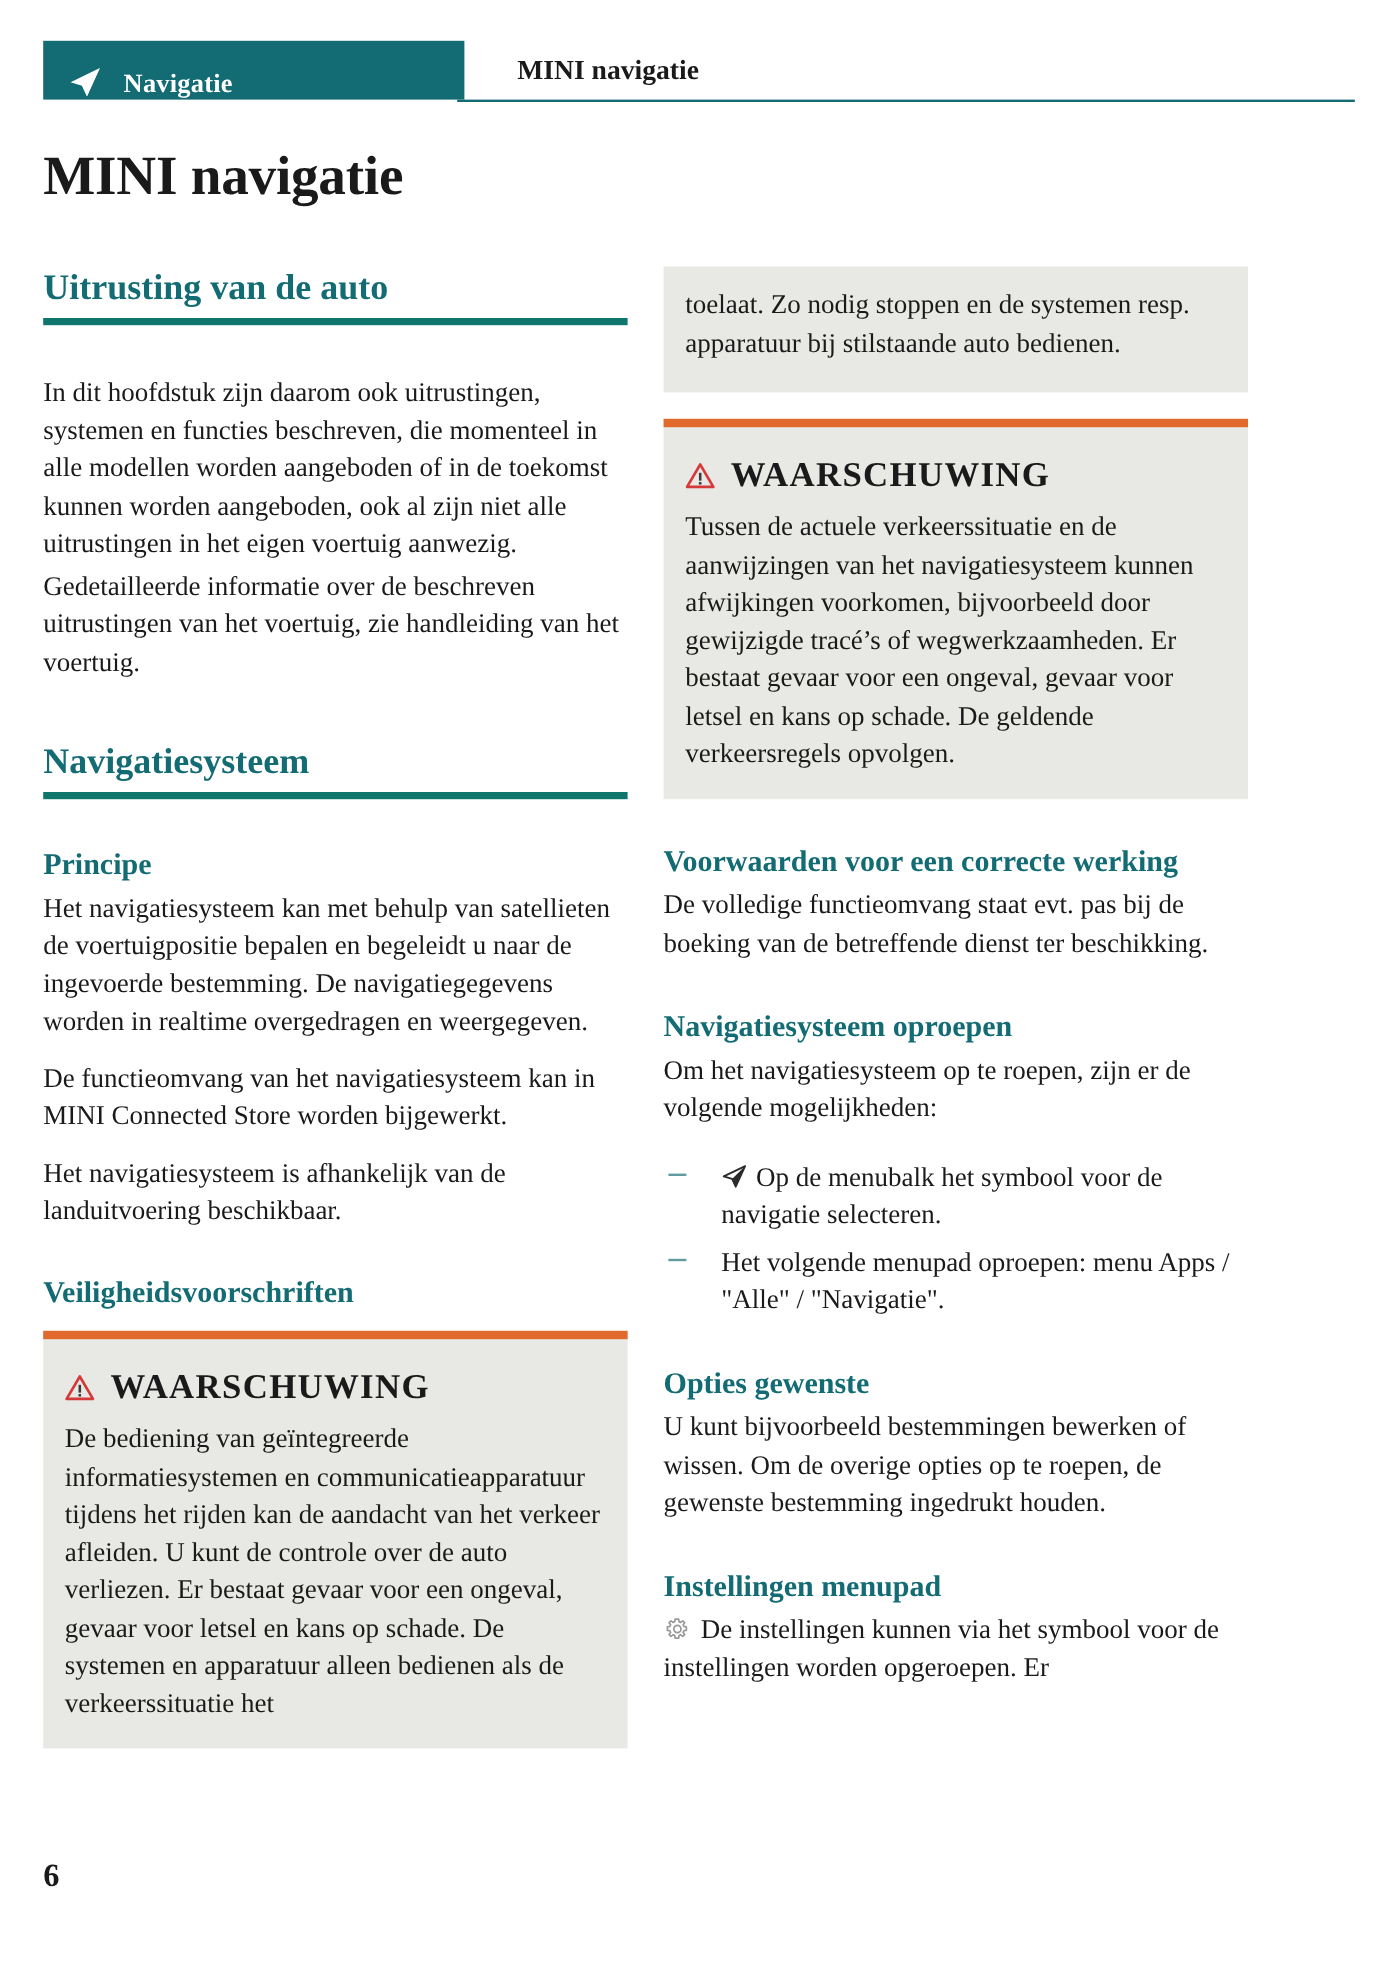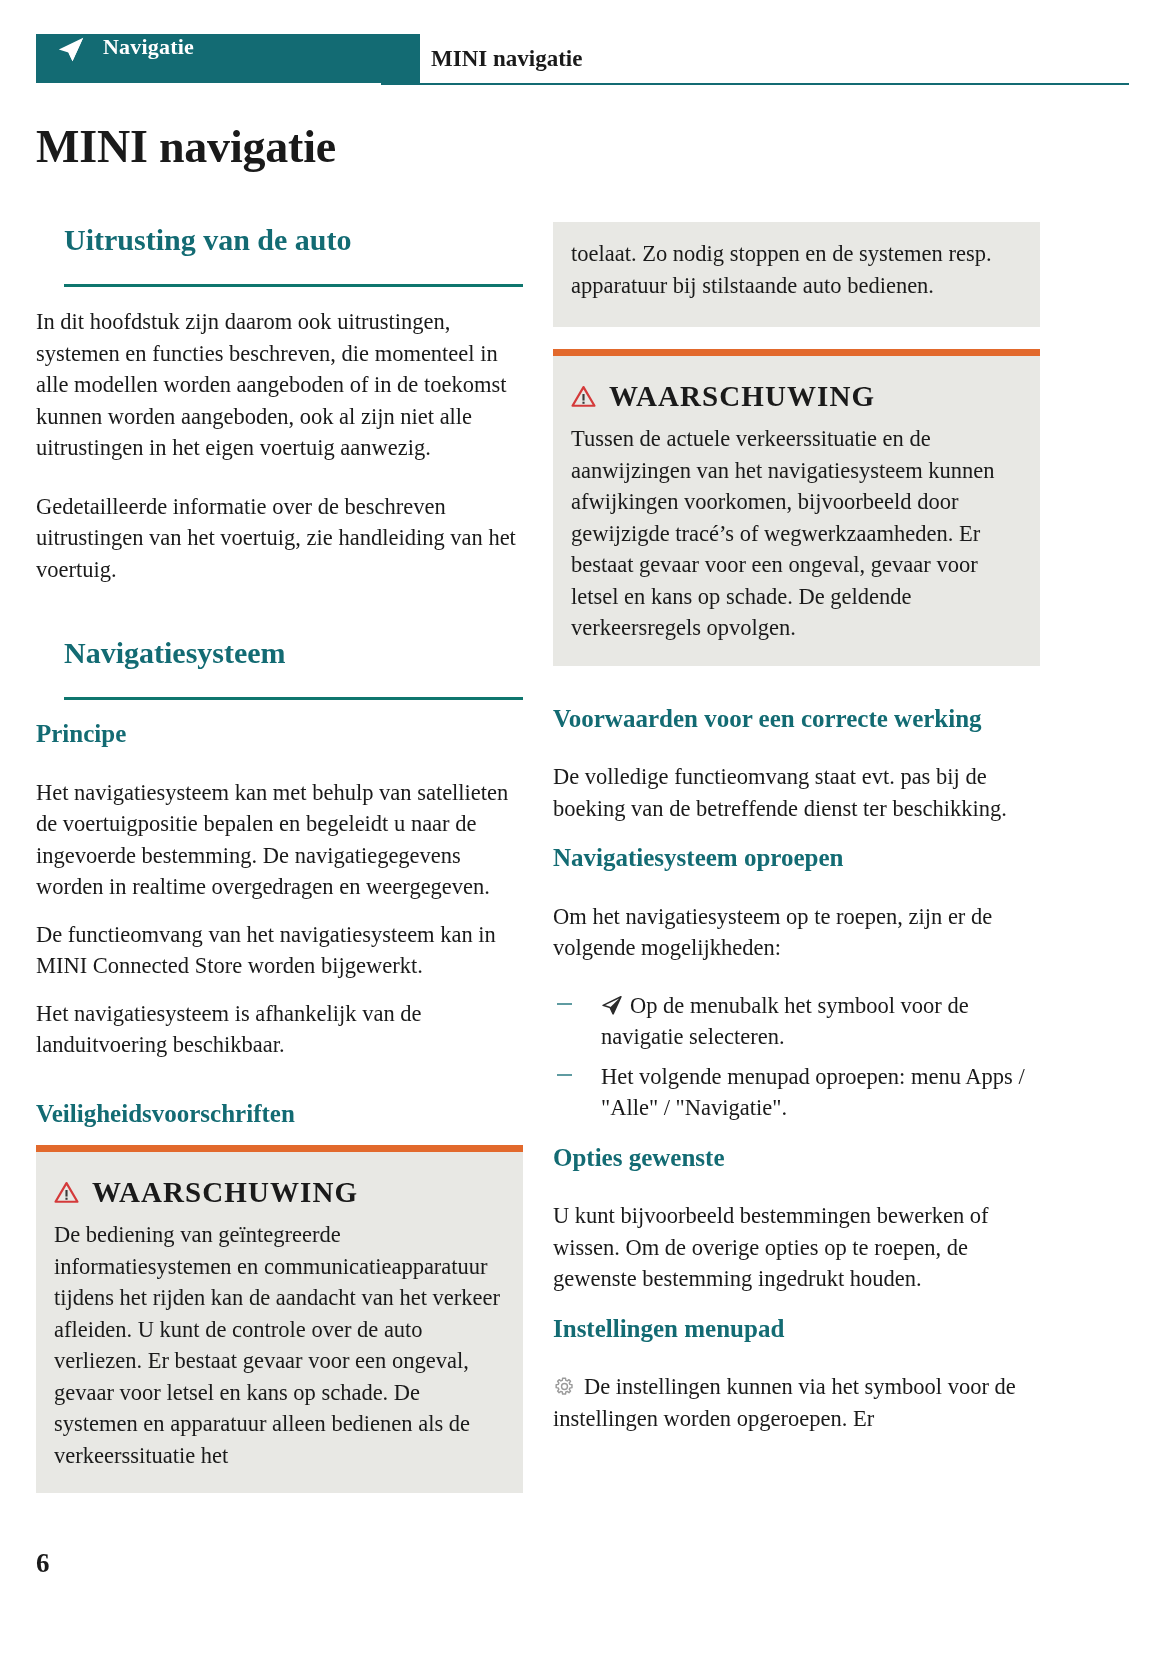--- a/index.html
+++ b/index.html
@@ -9,23 +9,23 @@
     font-family:"Liberation Serif", serif;
     color:#1a1a1a;
     overflow:hidden;
   }
   .page { position:relative; width:1165px; height:1653px; }
 
   
   .header { position:absolute; left:36px; top:34px; width:1093px; height:58px; }
   .header-tab {
     position:absolute; left:0; top:0;
-    width:384px; height:49px;
+    width:351px; height:49px;
     background:#136b73;
-    display:flex; align-items:flex-start;
+    display:flex; align-items:flex-end;
   }
   .header-tab .nav-icon { margin-left:20px; width:30px; height:30px; display:block; }
   .header-tab-label {
     color:#ffffff; font-size:22px; font-weight:bold;
     letter-spacing:.2px; margin-left:17px;
     font-family:"Liberation Serif", serif;
   }
   .header-title {
     position:absolute; left:395px; top:0; height:49px;
     display:flex; align-items:center;
@@ -44,36 +44,35 @@
   }
 
   
   .col { position:absolute; top:222px; width:487px; }
   .col-left  { left:36px; }
   .col-right { left:553px; }
 
   
   h1.sec {
     font-size:30px; font-weight:bold; color:#136b73;
-    line-height:1.2; padding-bottom:26px; margin-bottom:0;
-    border-bottom:3px solid #0f766e;
-    margin-left:28px;
+    line-height:1.2; padding-bottom:7px; margin-bottom:0;
+    border-bottom:6px solid #0f766e;
   }
   h2.sub {
     font-size:25px; font-weight:bold; color:#136b73;
     line-height:1.22;
   }
   p.body {
     font-size:22.5px; line-height:31.5px; color:#1a1a1a;
     text-align:left;
   }
-  .mt28 { margin-top:19px; }
+  .mt28 { margin-top:40px; }
   .mt22 { margin-top:22px; }
   .mt16 { margin-top:16px; }
-  .mt12 { margin-top:27px; }
+  .mt12 { margin-top:4px; }
   .mt50 { margin-top:50px; }
   .mt38 { margin-top:38px; }
 
   
   .warnbox { background:#e8e8e4; padding:16px 18px 22px 18px; }
   .warnbox.top-rule { border-top:7px solid #e2692c; }
   .warnbox.cont { padding-bottom:26px; }
   .warn-head {
     display:flex; align-items:center; gap:13px;
     margin-top:8px; margin-bottom:10px;

